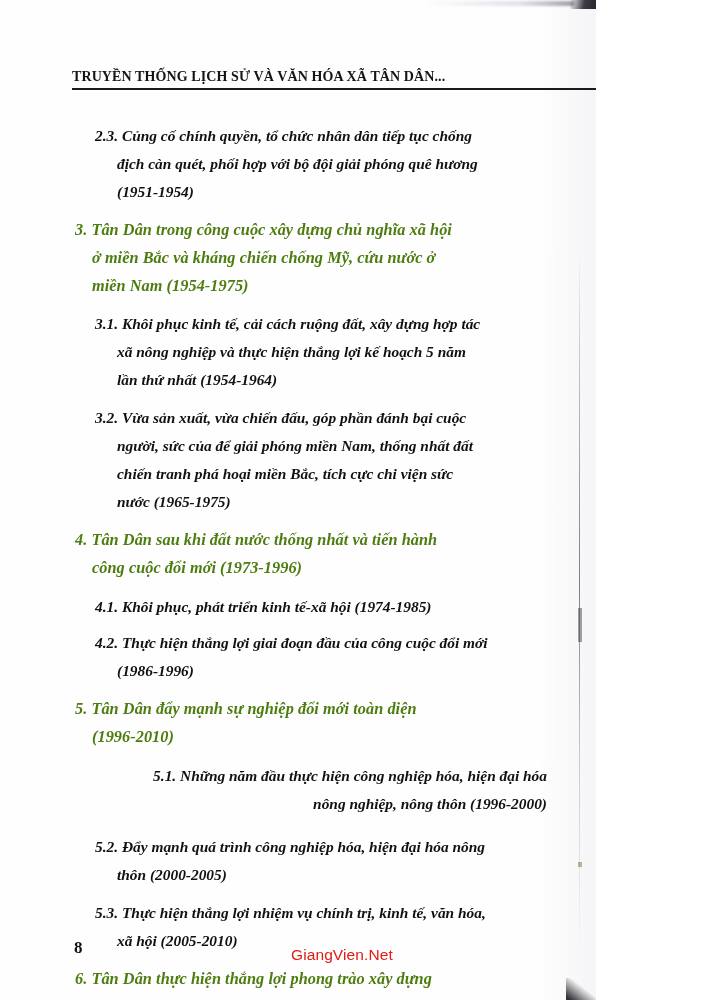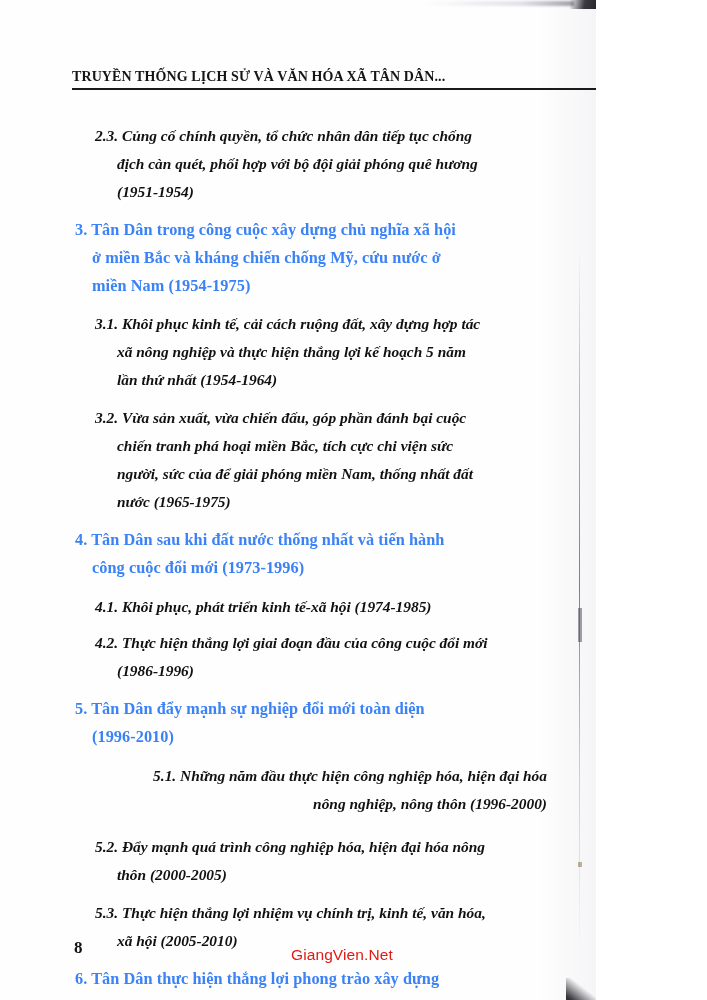--- a/index.html
+++ b/index.html
@@ -141,21 +141,22 @@
 
   
   .lvl1 .lines {
     margin-left: 75px;
     width: 470px;
   }
   .lvl1 .line {
     font-weight: bold;
     font-size: 16.3px;
     letter-spacing: .05px;
-    color: #3b82f6;
+    color: #4d7c0f;
+    font-style: italic;
   }
   .lvl1 .line.cont { padding-left: 17px; }
 
   
   .lvl2 .lines {
     margin-left: 95px;
     width: 452px;
   }
   .lvl2 .line {
     font-style: italic;
@@ -242,22 +243,22 @@
         <div class="lines">
           <span class="line">3.1. Khôi phục kinh tế, cải cách ruộng đất, xây dựng hợp tác</span>
           <span class="line cont">xã nông nghiệp và thực hiện thắng lợi kế hoạch 5 năm</span>
           <span class="line cont">lần thứ nhất (1954-1964)</span>
         </div>
         <span class="pageno" style="top: 56px;">93</span>
       </div>
       <div class="entry lvl2" style="margin-bottom: 10px;">
         <div class="lines">
           <span class="line">3.2. Vừa sản xuất, vừa chiến đấu, góp phần đánh bại cuộc</span>
+          <span class="line cont">người, sức của để giải phóng miền Nam, thống nhất đất</span>
           <span class="line cont sp-wide">chiến tranh phá hoại miền Bắc, tích cực chi viện sức</span>
-          <span class="line cont">người, sức của để giải phóng miền Nam, thống nhất đất</span>
           <span class="line cont">nước (1965-1975)</span>
         </div>
         <span class="pageno" style="top: 84px;">105</span>
       </div>
       <div class="entry lvl1" style="margin-bottom: 11px;">
         <div class="lines">
           <span class="line">4. Tân Dân sau khi đất nước thống nhất và tiến hành</span>
           <span class="line cont">công cuộc đổi mới (1973-1996)</span>
         </div>
         <span class="pageno" style="top: 28px;">115</span>

